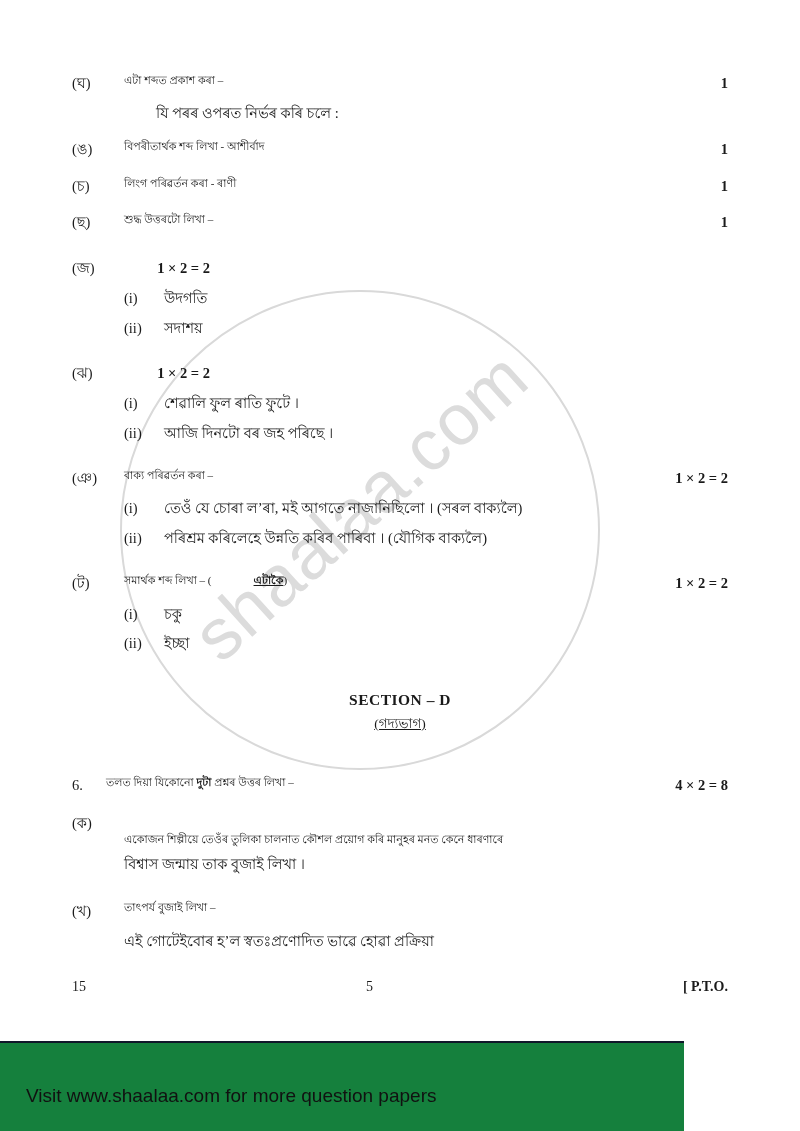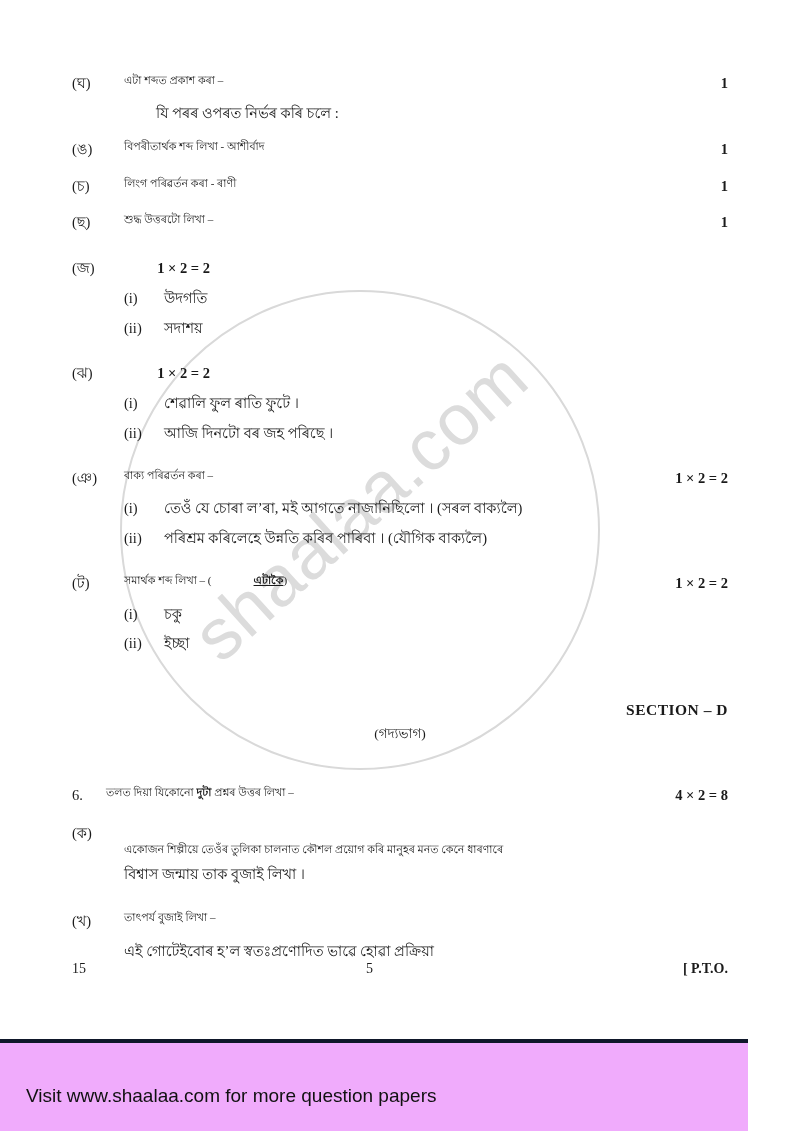--- a/index.html
+++ b/index.html
@@ -122,30 +122,31 @@
   .indent-line2 {
     margin-left: 84px;
     font-size: 14.5px;
     line-height: 1.9;
   }
 
   .bold { font-weight: bold; }
   .ul { text-decoration: underline; margin-left: 42px; }
 
   .section-head {
-    text-align: right;
-    margin-top: 44px;
+    text-align: center;
+    margin-top: 34px;
     font-size: 15.5px;
     font-weight: bold;
     letter-spacing: 0.5px;
   }
   .section-sub {
     text-align: center;
     font-size: 13.5px;
     margin-top: 4px;
+    text-decoration: underline;
   }
 
   .q6-wrap { margin-top: 36px; }
   .qnum {
     width: 34px;
     flex: 0 0 34px;
     font-size: 14.5px;
     line-height: 1.9;
   }
   .q6-lbl {
@@ -153,37 +154,37 @@
     flex: 0 0 52px;
     font-size: 14.5px;
     line-height: 2.0;
   }
 
   
   .footer {
     position: absolute;
     left: 72px;
     right: 72px;
-    bottom: 154px;
+    bottom: 136px;
     display: flex;
     align-items: baseline;
     font-size: 14px;
   }
   .footer .f-left { flex: 0 0 auto; }
   .footer .f-center { flex: 1 1 auto; text-align: center; margin-left: -30px; }
   .footer .f-right { flex: 0 0 auto; font-weight: bold; }
 
   .visit-bar {
     position: absolute;
     left: 0;
     bottom: 0;
-    width: 748px;
+    width: 684px;
     height: 88px;
-    background: #f0abfc;
-    border-top: 4px solid #0f172a;
+    background: #15803d;
+    border-top: 2px solid #0f172a;
   }
   .visit-text {
     position: absolute;
     left: 26px;
     bottom: 24px;
     font-family: "Liberation Sans", sans-serif;
     font-size: 19px;
     color: #111111;
   }
 </style>

